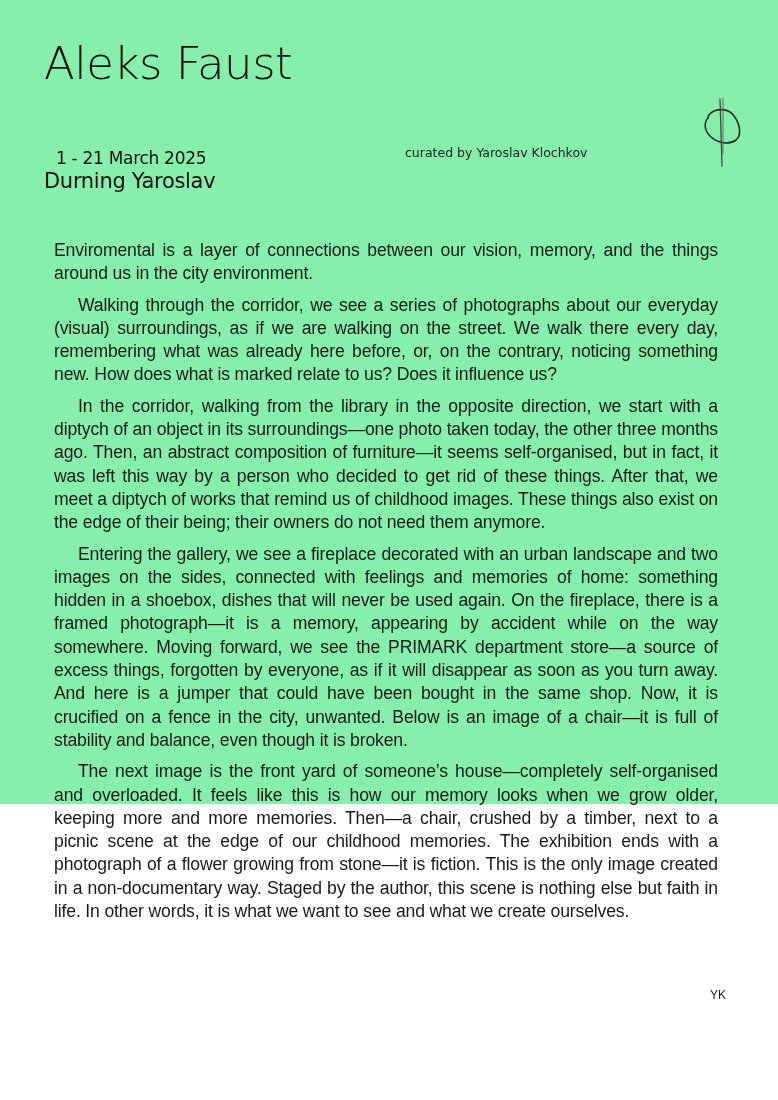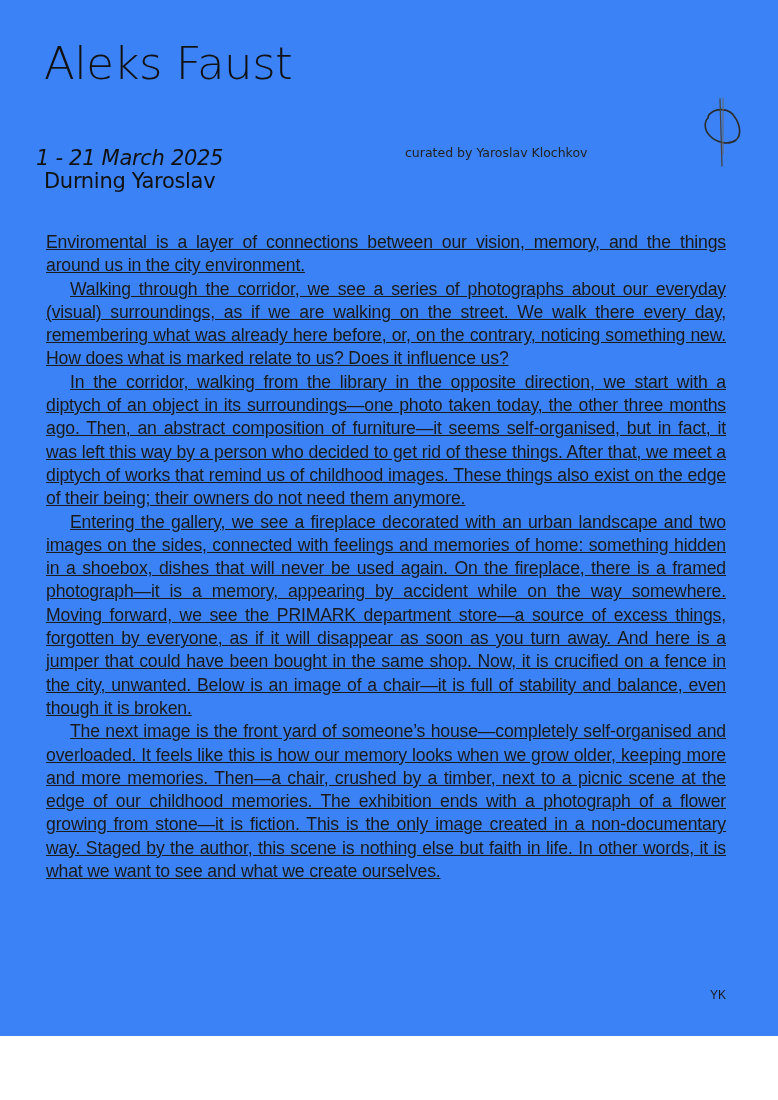--- a/index.html
+++ b/index.html
@@ -11,22 +11,22 @@
     width: 778px;
     height: 1100px;
     position: relative;
     overflow: hidden;
     color: #111111;
     font-family: "Liberation Sans", "DejaVu Sans", sans-serif;
   }
   .page {
     position: absolute;
     left: 0; top: 0;
-    width: 778px; height: 1036px;
-    background: #3b82f6;
+    width: 778px; height: 804px;
+    background: #86efac;
   }
   .header {
     position: absolute;
     left: 0; top: 0;
     width: 778px; height: 210px;
   }
   .artist {
     position: absolute;
     left: 44px;
     top: 40px;
@@ -48,28 +48,27 @@
     font-size: 96px;
     line-height: 96px;
     letter-spacing: -2.5px;
     color: #0d0d0d;
     margin: 0;
     transform: scaleX(1.0);
     transform-origin: left top;
   }
   .dates {
     position: absolute;
-    left: 36px;
+    left: 56px;
     top: 146px;
     font-family: "DejaVu Sans", sans-serif;
-    font-size: 21px;
+    font-size: 17px;
     line-height: 24px;
     letter-spacing: -0.3px;
     color: #111;
-    font-style: italic;
   }
   .venue {
     position: absolute;
     left: 44px;
     top: 169px;
     font-family: "DejaVu Sans", sans-serif;
     font-size: 21px;
     line-height: 24px;
     letter-spacing: -0.3px;
     color: #111;
@@ -97,22 +96,21 @@
     top: 231px;
     width: 680px;
     font-family: "Liberation Sans", sans-serif;
     font-size: 17.6px;
     line-height: 23.3px;
     color: #1a1a1a;
     text-align: justify;
     letter-spacing: -0.15px;
   }
   .body-text p {
-    margin: 0;
-    text-decoration: underline;
+    margin: 8px;
   }
   .body-text p.indent {
     text-indent: 24px;
   }
   .body-text p.first {
     text-indent: 0;
   }
   .initials {
     position: absolute;
     left: 46px;

